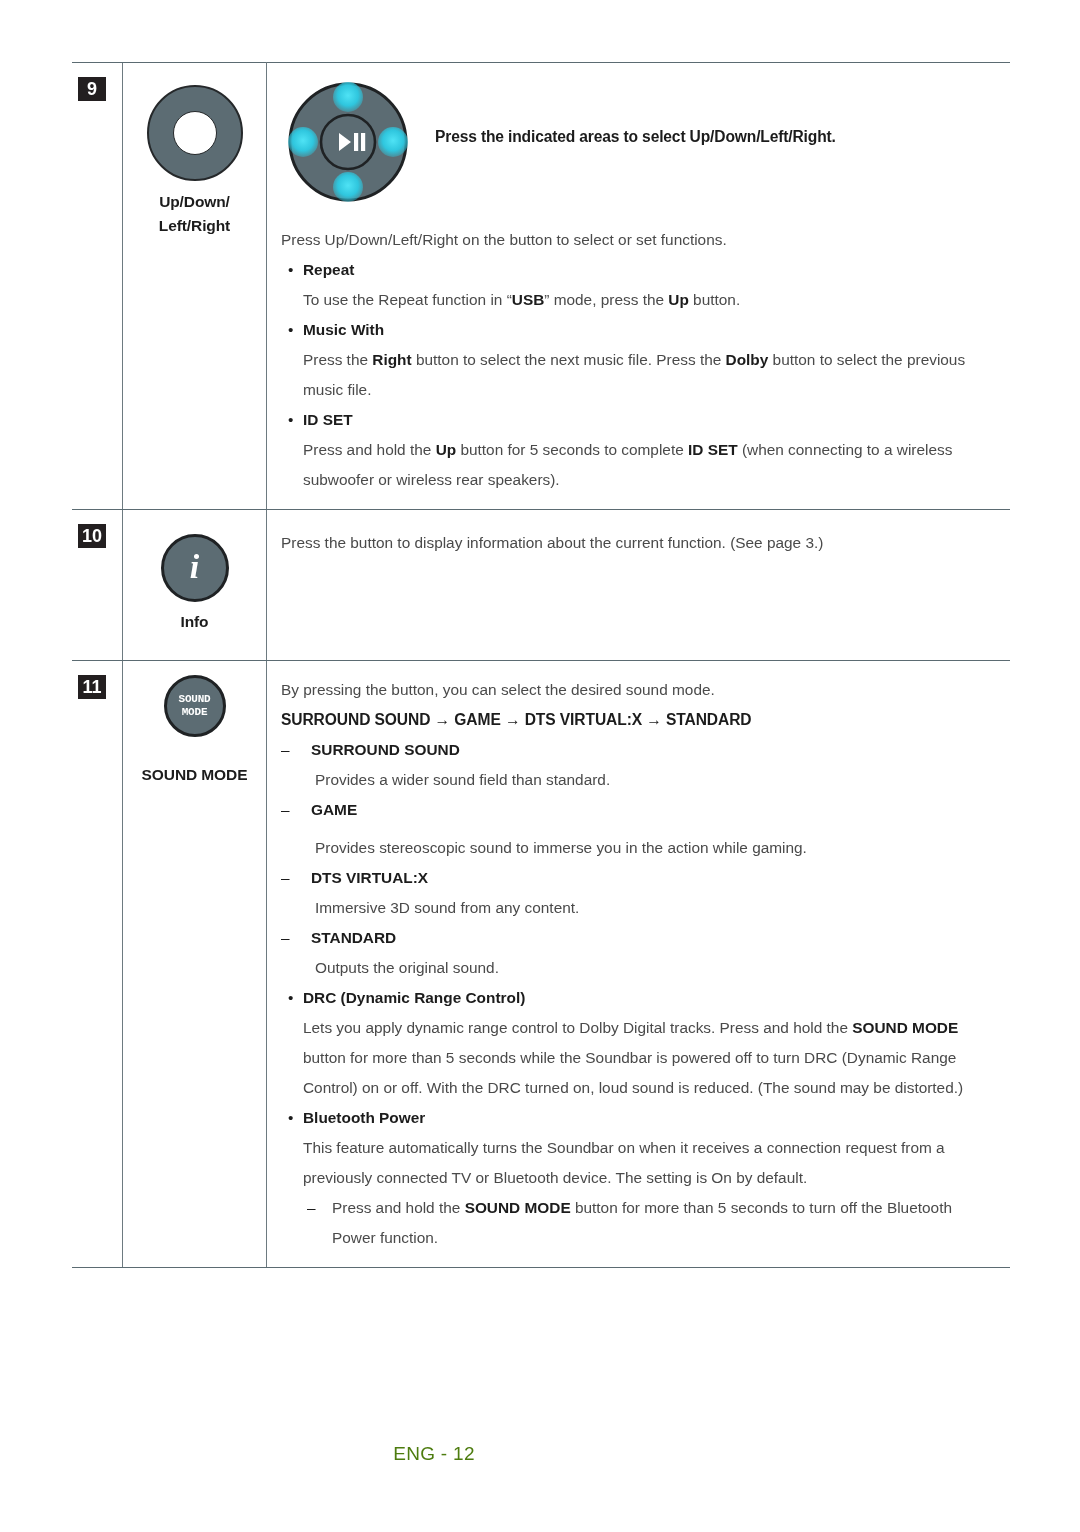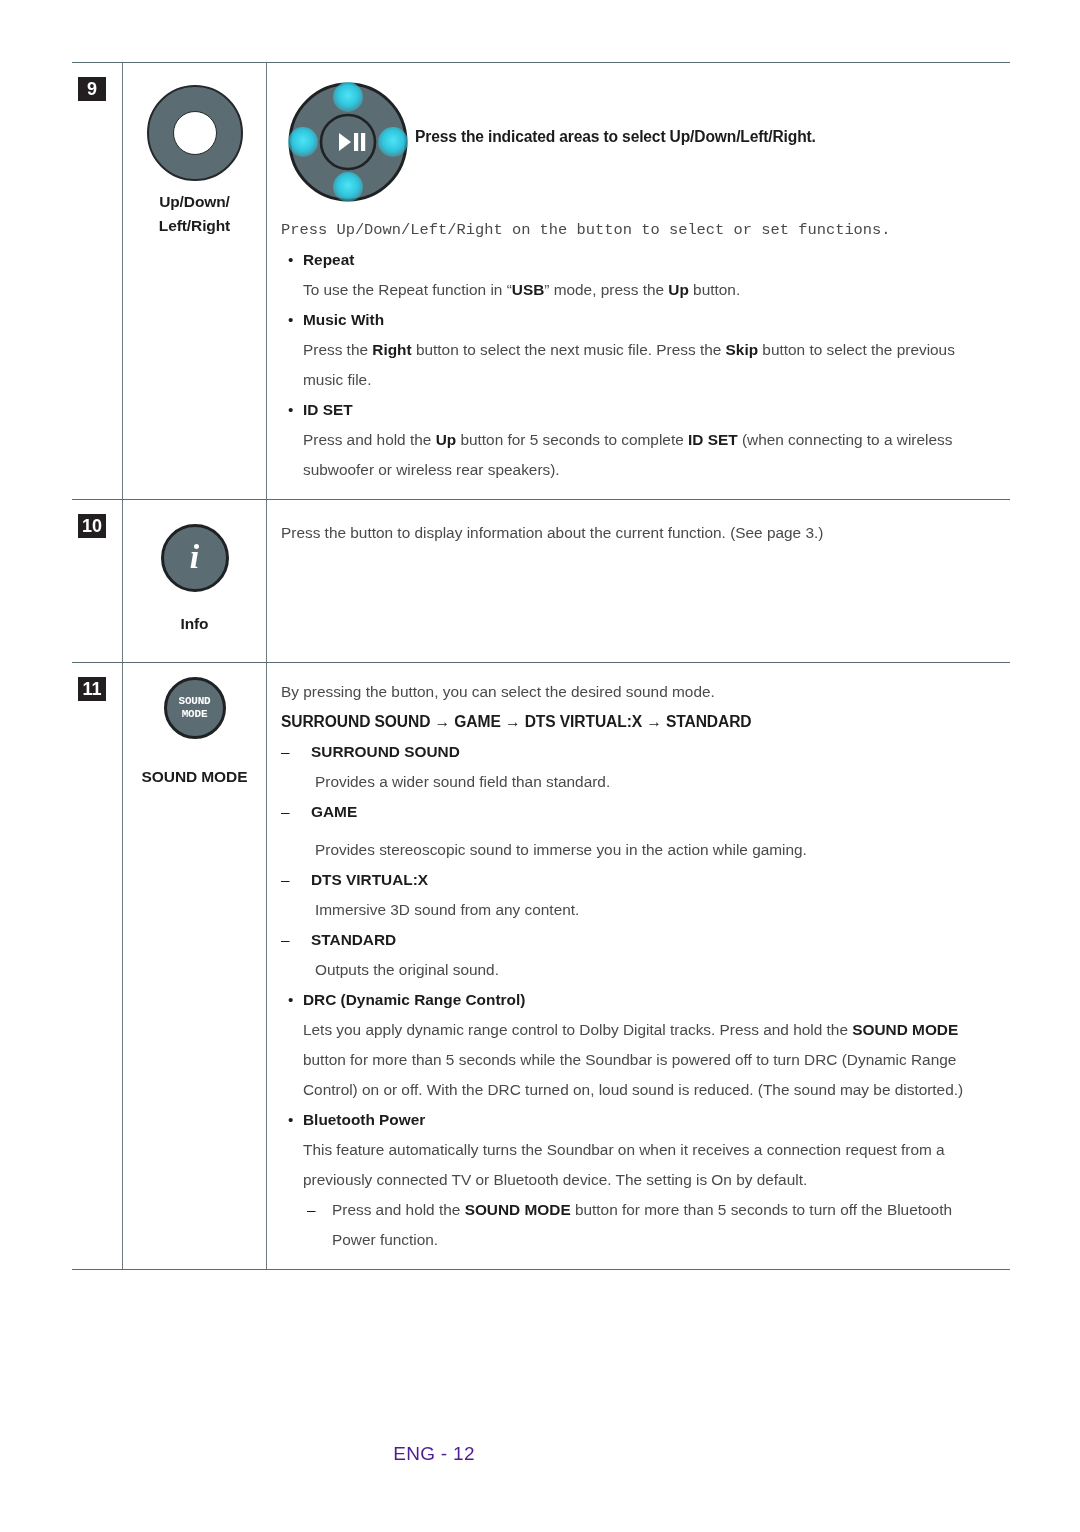--- a/index.html
+++ b/index.html
@@ -194,40 +194,40 @@
     width: 30px;
     flex: 0 0 30px;
     font-size: 15.4px;
     line-height: 30px;
     color: #1c1c1c;
   }
 
   .topline {
     display: flex;
     align-items: flex-start;
-    gap: 0;
+    gap: 20px;
   }
   .topline-text {
     font-size: 15.6px;
     font-weight: bold;
     color: #1c1c1c;
     line-height: 24px;
     padding-top: 50px;
     letter-spacing: -0.15px;
   }
 
   
   .footer {
     position: absolute;
     left: 0;
     top: 1443px;
     width: 868px;
     text-align: center;
     font-size: 19px;
-    color: #4c1d95;
+    color: #4d7c0f;
     letter-spacing: 0.3px;
   }
 </style>
 </head>
 <body>
 
 <div class="page">
 
   <table class="spec-table">
 
@@ -269,37 +269,37 @@
                 <g fill="#ffffff">
                   <polygon points="58,58 70,67 58,76"></polygon>
                   <rect x="73" y="58" width="4.2" height="18"></rect>
                   <rect x="80" y="58" width="4.2" height="18"></rect>
                 </g>
               </svg>
             </div>
             <div class="topline-text">Press the indicated areas to select Up/Down/Left/Right.</div>
           </div>
 
-          <p class="body-text" style="margin-top:6px;font-family:Liberation Mono, monospace;">Press Up/Down/Left/Right on the button to select or set functions.</p>
+          <p class="body-text" style="margin-top:16px;">Press Up/Down/Left/Right on the button to select or set functions.</p>
 
           <div>
 
             <div class="bullet-row">
               <div class="bullet-mark">•</div>
               <div class="bullet-body">
                 <div class="bullet-title">Repeat</div>
                 <div class="body-text"><span>To use the Repeat function in “</span><b>USB</b><span>” mode, press the </span><b>Up</b><span> button.</span></div>
               </div>
             </div>
 
             <div class="bullet-row">
               <div class="bullet-mark">•</div>
               <div class="bullet-body">
                 <div class="bullet-title">Music With</div>
-                <div class="body-text"><span>Press the </span><b>Right</b><span> button to select the next music file. Press the </span><b>Skip</b><span> button to select the previous music file.</span></div>
+                <div class="body-text"><span>Press the </span><b>Right</b><span> button to select the next music file. Press the </span><b>Dolby</b><span> button to select the previous music file.</span></div>
               </div>
             </div>
 
             <div class="bullet-row">
               <div class="bullet-mark">•</div>
               <div class="bullet-body">
                 <div class="bullet-title">ID SET</div>
                 <div class="body-text"><span>Press and hold the </span><b>Up</b><span> button for 5 seconds to complete </span><b>ID SET</b><span> (when connecting to a wireless subwoofer or wireless rear speakers).</span></div>
               </div>
             </div>
@@ -313,21 +313,21 @@
       <td class="col-num">
         <div class="num-cell">
           <span class="badge">10</span>
         </div>
       </td>
       <td class="col-icon">
         <div class="icon-cell" style="padding-top:22px;padding-bottom:26px;">
           <div class="info-circle">
             <span>i</span>
           </div>
-          <div class="icon-label" style="margin-top:20px;">Info</div>
+          <div class="icon-label" style="margin-top:8px;">Info</div>
         </div>
       </td>
       <td class="col-desc">
         <div class="desc-cell" style="padding-top:18px;">
           <p class="body-text">Press the button to display information about the current function. (See page 3.)</p>
         </div>
       </td>
     </tr>
 
     <tr>

